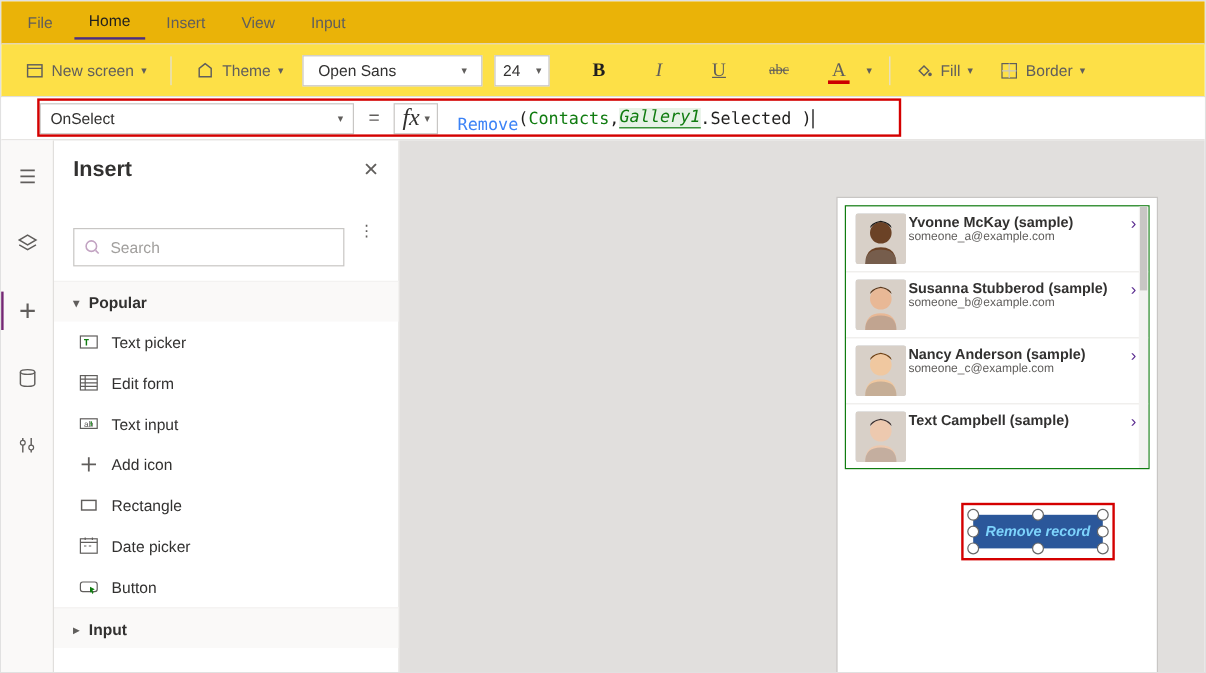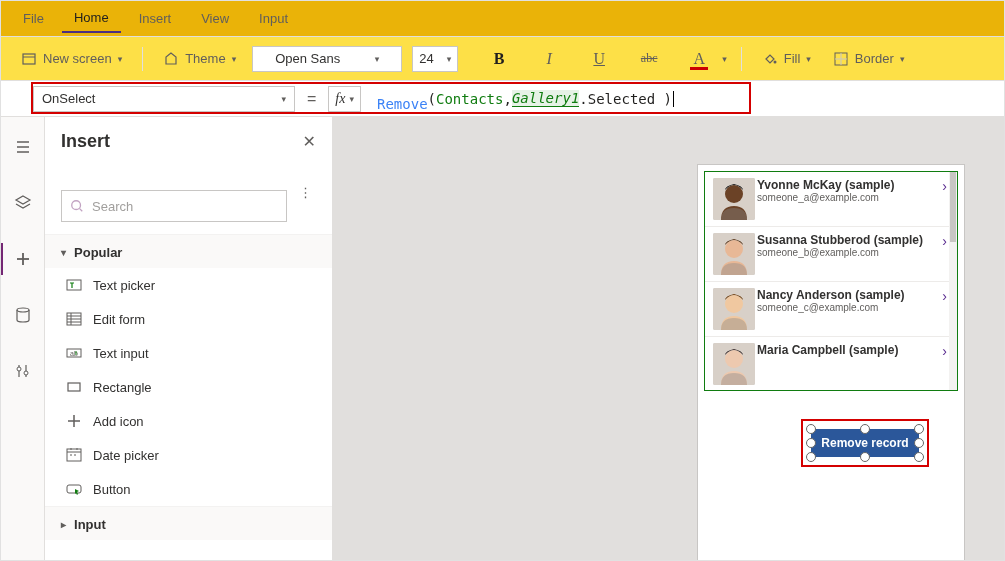--- a/index.html
+++ b/index.html
@@ -6,37 +6,37 @@
   body { font-family: "Segoe UI", Arial, sans-serif; font-size: 13px; background: #fff; color: #323130; width: 1005px; height: 561px; overflow: hidden; border: 1px solid #e1e1e1; }
   
   .menubar { display: flex; align-items: center; height: 36px; padding: 0 10px; gap: 6px; background: #eab308; border-bottom: 1px solid #e1dfdd; }
   .menubar .tab { padding: 6px 12px; color: #605e5c; cursor: pointer; }
   .menubar .tab.active { color: #201f1e; font-weight: 400; border-bottom: 2px solid #4b2e83; }
   
   .ribbon { display: flex; align-items: center; height: 44px; padding: 0 14px; gap: 10px; background: #fde047; border-bottom: 1px solid #e1dfdd; }
   .rbtn { display: flex; align-items: center; gap: 6px; padding: 4px 6px; color: #605e5c; cursor: pointer; }
   .rbtn svg { width: 16px; height: 16px; }
   .sep { width: 1px; height: 24px; background: #e1dfdd; margin: 0 4px; }
-  .font-select { width: 150px; height: 26px; border: 1px solid #c8c6c4; background: #fff; display: flex; align-items: center; padding: 0 22px; justify-content: space-between; }
+  .font-select { width: 150px; height: 26px; border: 1px solid #c8c6c4; background: #fff; display: flex; align-items: center; padding: 0 12px; justify-content: space-between; }
   .size-select { width: 46px; height: 26px; border: 1px solid #c8c6c4; background: #fff; display: flex; align-items: center; padding: 0 6px; justify-content: space-between; }
   .fmt { width: 26px; height: 26px; display: flex; align-items: center; justify-content: center; color: #605e5c; cursor: pointer; font-family: "Times New Roman", serif; font-size: 16px; }
   .fmt.bold { font-weight: 700; color: #201f1e; }
   .fmt.italic { font-style: italic; }
   .fmt.under { text-decoration: underline; }
   .fmt.strike { text-decoration: line-through; font-size: 12px; }
   .fontcolor { position: relative; }
   .fontcolor .bar { position: absolute; bottom: 2px; left: 4px; right: 4px; height: 3px; background: #c00; }
   .caret { font-size: 9px; color: #605e5c; }
   
   .formula-row { display: flex; align-items: center; height: 36px; padding: 4px 14px; gap: 8px; background: #fff; border-bottom: 1px solid #e1dfdd; position: relative; }
   .redbox1 { position: absolute; left: 30px; top: 1px; width: 720px; height: 32px; border: 2px solid #d40000; pointer-events: none; z-index: 5; }
   .prop-select { width: 262px; height: 26px; border: 1px solid #c8c6c4; background: #fff; display: flex; align-items: center; padding: 0 8px; justify-content: space-between; margin-left: 18px; }
   .eq { font-size: 16px; color: #605e5c; padding: 0 4px; }
   .fxwrap { display: flex; align-items: center; gap: 4px; border: 1px solid #c8c6c4; height: 26px; padding: 0 6px; background: #fff; }
-  .fx { font-style: italic; font-family: serif; font-size: 14px; }
+  .fx { font-style: italic; font-family: serif; font-size: 20px; }
   .formula-input { flex: 1; height: 26px; border: none; display: flex; align-items: center; padding: 0 8px; font-family: "Segoe UI", monospace; font-size: 14px; gap: 0; }
   .tok-fn { color: #3b82f6; margin-top: 10px; }
   .tok-tbl { color: #107c10; }
   .tok-gal { color: #107c10; font-style: italic; background: #e6f2e6; border-bottom: 1px solid #107c10; }
   .tok-plain { color: #201f1e; }
   .cursor { display: inline-block; width: 1px; height: 16px; background: #000; margin-left: 1px; animation: blink 1s infinite; }
   @keyframes blink { 50% { opacity: 0; } }
   
   .main { display: flex; height: calc(100% - 36px - 44px - 36px); }
   
@@ -66,21 +66,21 @@
   .avatar svg { width: 42px; height: 42px; }
   .ginfo { flex: 1; min-width: 0; }
   .gname { font-size: 12px; font-weight: 600; white-space: nowrap; overflow: hidden; text-overflow: ellipsis; }
   .gemail { font-size: 10px; color: #605e5c; white-space: nowrap; overflow: hidden; text-overflow: ellipsis; }
   .gchev { color: #5c2e91; font-size: 14px; padding: 0 2px; }
   .gallery-scroll { position: absolute; right: 0; top: 0; bottom: 0; width: 8px; background: #f3f2f1; }
   .gallery-scroll .thumb { position: absolute; left: 1px; right: 1px; top: 0; height: 70px; background: #c8c6c4; }
   
   .selected-btn-wrap { position: absolute; top: 312px; right: 85px; }
   .redbox2 { position: absolute; left: -10px; top: -10px; right: -10px; bottom: -10px; border: 2px solid #d40000; pointer-events: none; }
-  .sel-btn { width: 108px; height: 28px; background: #2b579a; color: #ffffff; font-size: 12px; font-weight: 600; display: flex; align-items: center; justify-content: center; position: relative; }
+  .sel-btn { width: 108px; height: 28px; background: #2b579a; color: #7dd3fc; font-size: 12px; font-weight: 600; display: flex; align-items: center; justify-content: center; position: relative; font-style: italic; }
   .handle { position: absolute; width: 10px; height: 10px; background: #fff; border: 1px solid #666; border-radius: 50%; }
   .h-tl { top: -5px; left: -5px; } .h-tc { top: -5px; left: calc(50% - 5px); } .h-tr { top: -5px; right: -5px; }
   .h-ml { top: calc(50% - 5px); left: -5px; } .h-mr { top: calc(50% - 5px); right: -5px; }
   .h-bl { bottom: -5px; left: -5px; } .h-bc { bottom: -5px; left: calc(50% - 5px); } .h-br { bottom: -5px; right: -5px; }
 </style>
 </head>
 <body>
 
 <div class="menubar">
   <div class="tab">File</div>
@@ -253,33 +253,33 @@
               <rect x="2" y="5" width="14" height="8" fill="none" stroke="#605e5c"></rect>
               <text x="5" y="12" font-size="7" fill="#605e5c">ab</text>
               <line x1="11" y1="7" x2="11" y2="11" stroke="#107c10"></line>
             </svg>
           </span>
           <span>Text input</span>
         </div>
         <div class="item">
           <span class="icon">
             <svg viewBox="0 0 18 18">
-              <rect x="3" y="5" width="12" height="8" fill="none" stroke="#605e5c" stroke-width="1.2"></rect>
-            </svg>
-          </span>
-          <span>Rectangle</span>
-        </div>
-        <div class="item">
-          <span class="icon">
-            <svg viewBox="0 0 18 18">
               <line x1="9" y1="3" x2="9" y2="15" stroke="#605e5c" stroke-width="1.5"></line>
               <line x1="3" y1="9" x2="15" y2="9" stroke="#605e5c" stroke-width="1.5"></line>
             </svg>
           </span>
           <span>Add icon</span>
+        </div>
+        <div class="item">
+          <span class="icon">
+            <svg viewBox="0 0 18 18">
+              <rect x="3" y="5" width="12" height="8" fill="none" stroke="#605e5c" stroke-width="1.2"></rect>
+            </svg>
+          </span>
+          <span>Rectangle</span>
         </div>
         <div class="item">
           <span class="icon">
             <svg viewBox="0 0 18 18">
               <rect x="2" y="3" width="14" height="12" fill="none" stroke="#605e5c"></rect>
               <line x1="2" y1="6" x2="16" y2="6" stroke="#605e5c"></line>
               <line x1="6" y1="2" x2="6" y2="4" stroke="#605e5c"></line>
               <line x1="12" y1="2" x2="12" y2="4" stroke="#605e5c"></line>
               <line x1="5" y1="9" x2="7" y2="9" stroke="#605e5c"></line>
               <line x1="9" y1="9" x2="11" y2="9" stroke="#605e5c"></line>
@@ -358,21 +358,21 @@
             <div class="avatar">
               <svg viewBox="0 0 42 42">
                 <rect width="42" height="42" fill="#d8d0c8"></rect>
                 <circle cx="21" cy="16" r="9" fill="#edc9af"></circle>
                 <path d="M12 12 Q21 2 30 12 Q30 8 21 6 Q12 8 12 12 Z" fill="#3b2f2f"></path>
                 <path d="M8 42 Q8 28 21 28 Q34 28 34 42 Z" fill="#edc9af"></path>
                 <path d="M8 42 Q8 30 21 30 Q34 30 34 42 L34 42 L8 42 Z" fill="#888" opacity="0.4"></path>
               </svg>
             </div>
             <div class="ginfo">
-              <div class="gname">Maria Campbell (sample)</div>
+              <div class="gname">Text Campbell (sample)</div>
               <div class="gemail"></div>
             </div>
             <div class="gchev">›</div>
           </div>
           <div class="gallery-scroll">
             <div class="thumb"></div>
           </div>
       </div>
     </div>
     <div class="selected-btn-wrap">

